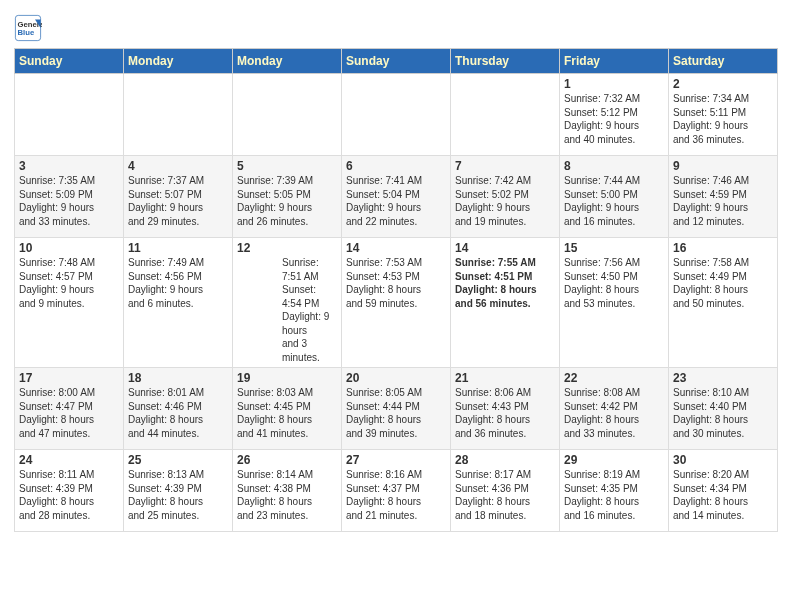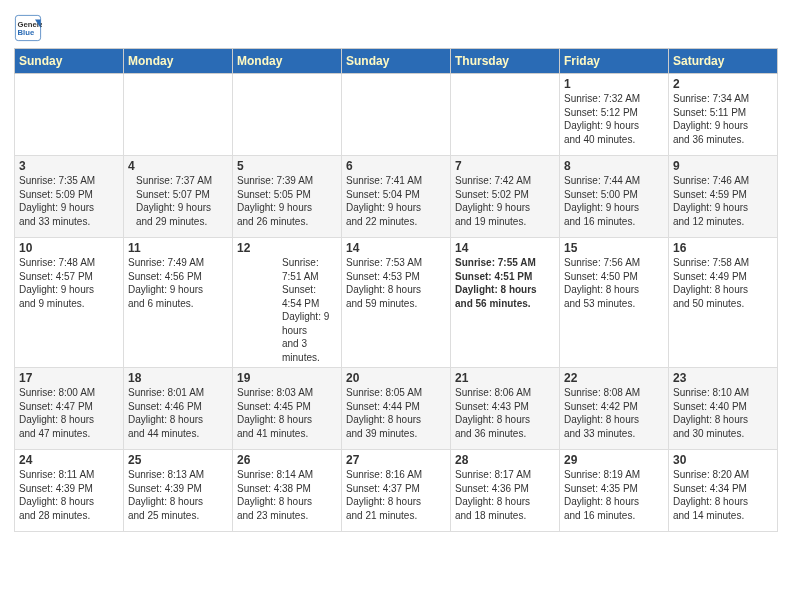--- a/index.html
+++ b/index.html
@@ -146,21 +146,21 @@
         <tr>
           <td>
             <span class="day-num">3</span>
             <div class="day-detail" style="white-space: pre-line;">Sunrise: 7:35 AM
 Sunset: 5:09 PM
 Daylight: 9 hours
 and 33 minutes.</div>
           </td>
           <td>
             <span class="day-num">4</span>
-            <div class="day-detail" style="white-space: pre-line; margin-left: 8px;">Sunrise: 7:37 AM
+            <div class="day-detail" style="white-space: pre-line;">Sunrise: 7:37 AM
 Sunset: 5:07 PM
 Daylight: 9 hours
 and 29 minutes.</div>
           </td>
           <td>
             <span class="day-num">5</span>
             <div class="day-detail" style="white-space: pre-line;">Sunrise: 7:39 AM
 Sunset: 5:05 PM
 Daylight: 9 hours
 and 26 minutes.</div>

